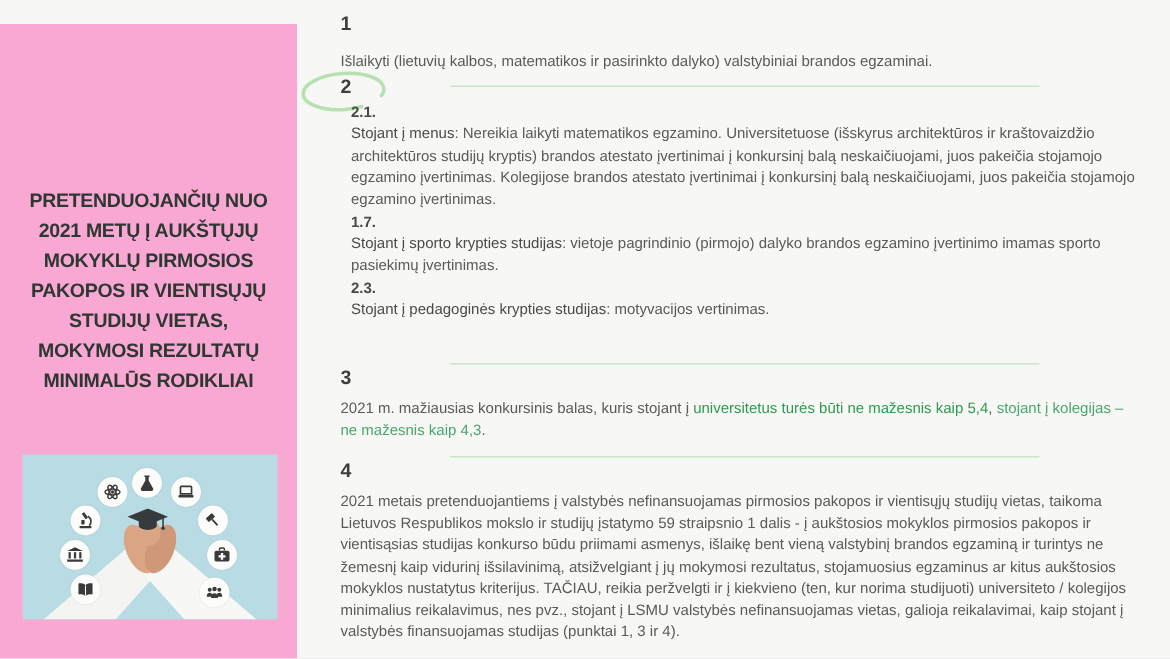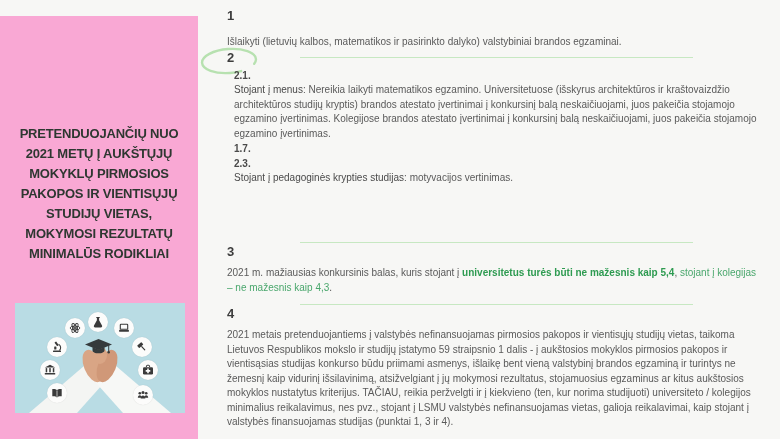--- a/index.html
+++ b/index.html
@@ -44,21 +44,21 @@
   .sec-body, .sub-body, .sec-intro {
     font-size:10px; line-height:14.5px; color:#5a5a5a;
   }
   .sec1 { top:8px; }  .sec1 .sec-number { margin-bottom:11px; }
   .sec2 { top:50px; } .sec2 .sec-number { margin-bottom:3px; }
   .sec3 { top:244px; } .sec3 .sec-number { margin-bottom:6px; }
   .sec4 { top:306px; } .sec4 .sec-number { margin-bottom:6px; }
   .subsection { margin-left:7px; margin-top:1px; }
   .sub-number { font-size:10px; font-weight:bold; color:#4a4a4a; line-height:14px; }
   .b  { font-weight:normal; color:#4a4a4a; }
-  .gb { font-weight:bold; color:#2e9b51; }
+  .gb { font-weight:normal; color:#2e9b51; }
   .g  { color:#4aa76d; }
 
   .divider {
     position:absolute; left:300px; width:393px; height:1px;
     background:#c7e8c2;
   }
   .div1 { top:57px; } .div2 { top:242px; } .div3 { top:304px; }
 
   .annotation-svg { position:absolute; left:199px; top:46px; width:62px; height:30px; }
 </style>
@@ -179,20 +179,21 @@
   </div>
 
   <div class="section sec2">
     <div class="sec-number">2</div>
     <div class="subsection">
       <div class="sub-number">2.1.</div>
       <div class="sub-body"><span class="b">Stojant į menus</span><span>: Nereikia laikyti matematikos egzamino. Universitetuose (išskyrus architektūros ir kraštovaizdžio architektūros studijų kryptis) brandos atestato įvertinimai į konkursinį balą neskaičiuojami, juos pakeičia stojamojo egzamino įvertinimas. Kolegijose brandos atestato įvertinimai į konkursinį balą neskaičiuojami, juos pakeičia stojamojo egzamino įvertinimas.</span></div>
     </div>
     <div class="subsection">
       <div class="sub-number">1.7.</div>
+      <div class="sub-body"><span class="b">Stojant į sporto krypties studijas</span><span>: vietoje pagrindinio (pirmojo) dalyko brandos egzamino įvertinimo imamas sporto pasiekimų įvertinimas.</span></div>
     </div>
     <div class="subsection">
       <div class="sub-number">2.3.</div>
       <div class="sub-body"><span class="b">Stojant į pedagoginės krypties studijas</span><span>: motyvacijos vertinimas.</span></div>
     </div>
   </div>
 
   <div class="section sec3">
     <div class="sec-number">3</div>
     <div class="sec-body"><span>2021 m. mažiausias konkursinis balas, kuris stojant į </span><span class="gb">universitetus turės būti ne mažesnis kaip 5,4</span><span>, </span><span class="g">stojant į kolegijas – ne mažesnis kaip 4,3</span><span>.</span></div>

